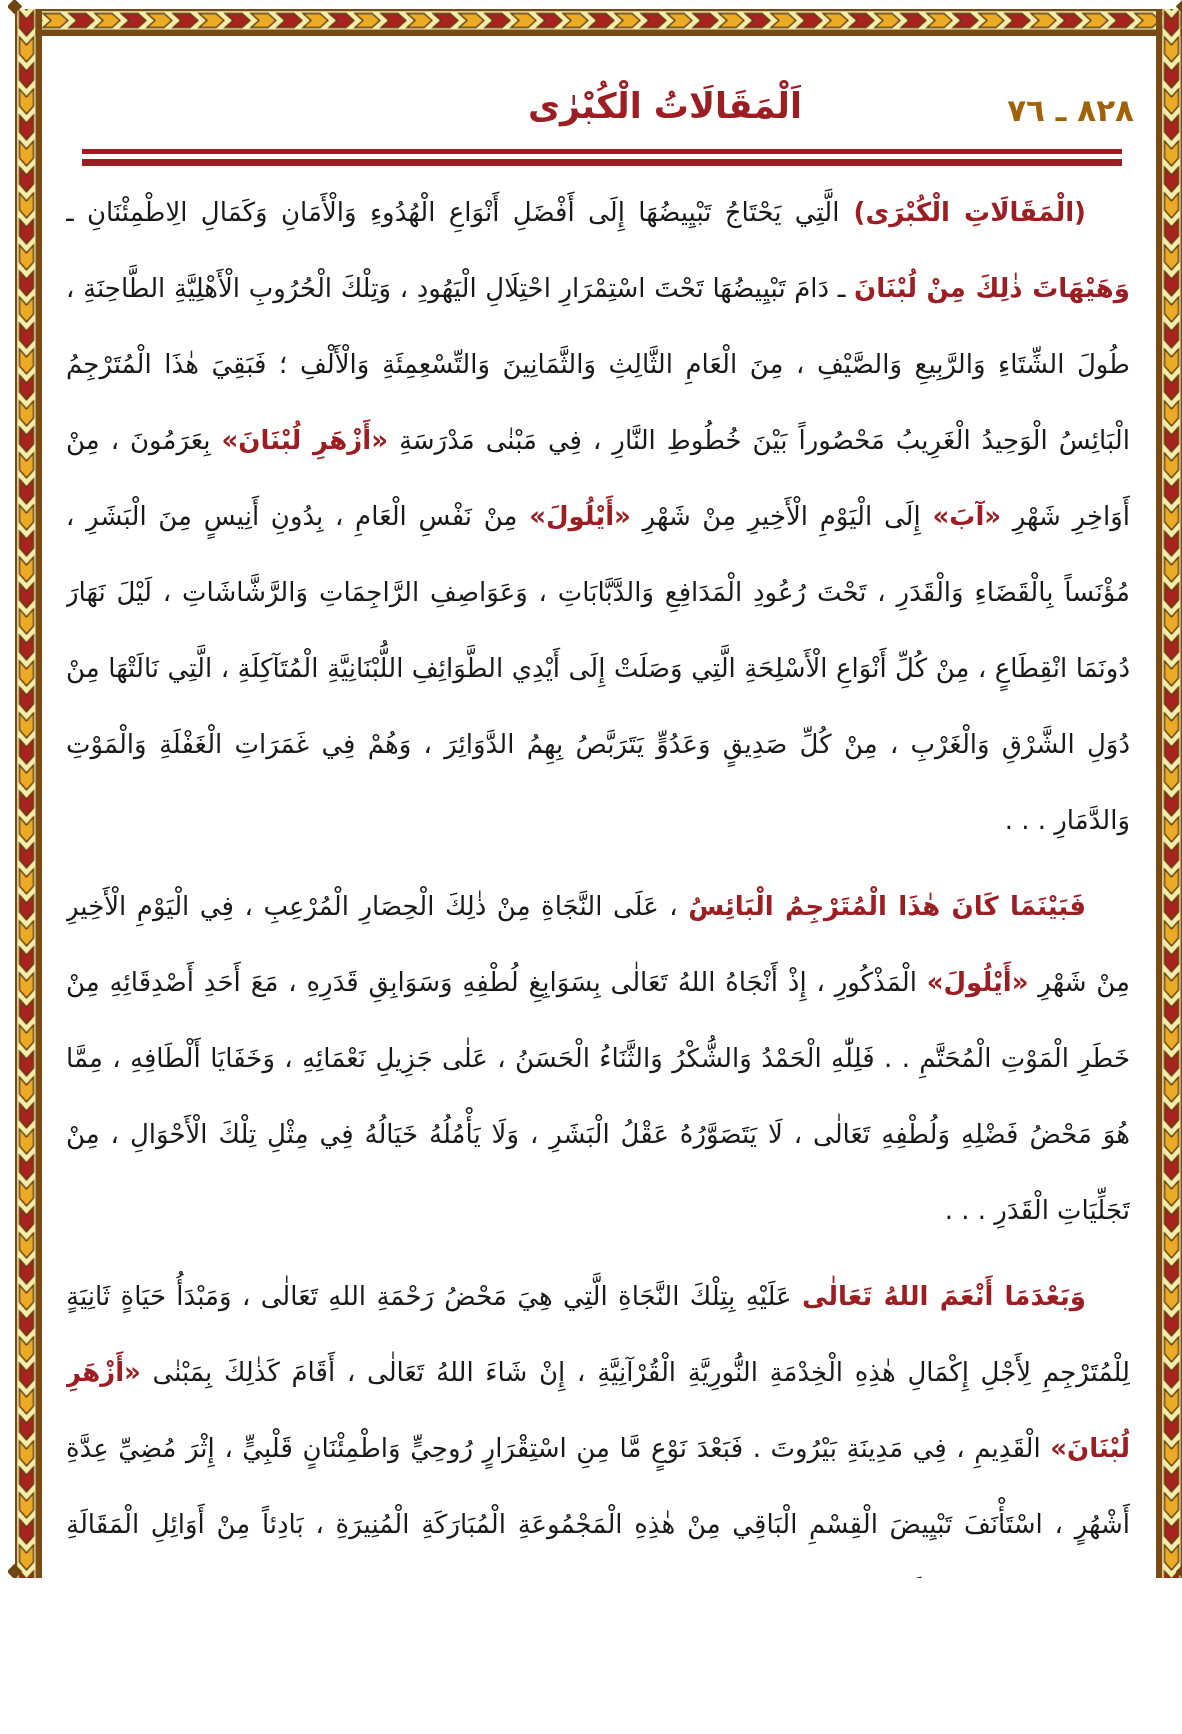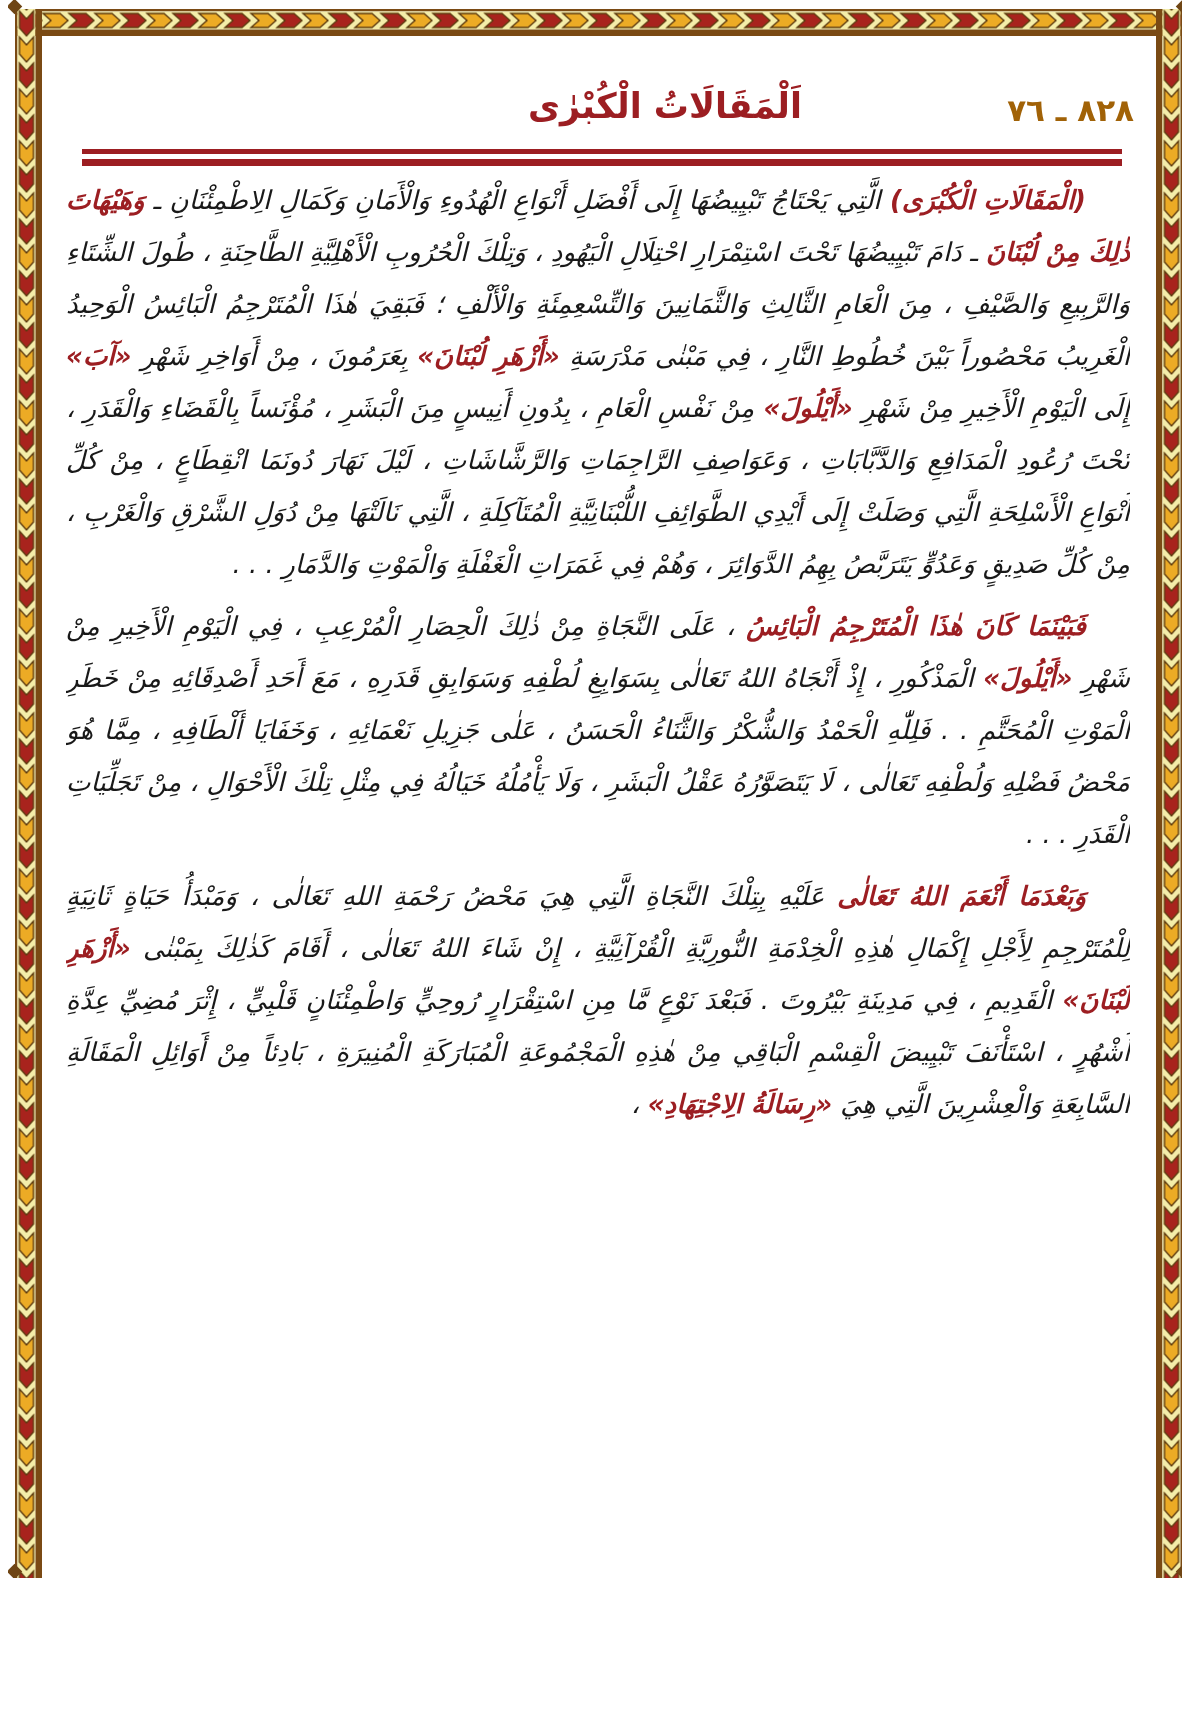--- a/index.html
+++ b/index.html
@@ -32,23 +32,22 @@
     box-sizing:border-box;
     border-top:5px solid #9c1e22;
     border-bottom:7px solid #9c1e22;
   }
   .body-text {
     position:absolute; top:174px; left:58px; width:1064px; height:1516px;
     overflow:hidden;
     direction:rtl;
     text-align:justify;
     font-size:26px;
-    line-height:52px;
+    line-height:76px;
     color:#191919;
-    font-style:italic;
   }
   .para { margin:0 0 10px 0; text-indent:44px; }
   .para-quote { text-indent:58px; }
   .seg-red { color:#9c1e22; font-weight:bold; }
   .seg-black { color:#191919; }
 </style>
 </head>
 <body>
 
 <div class="page">

